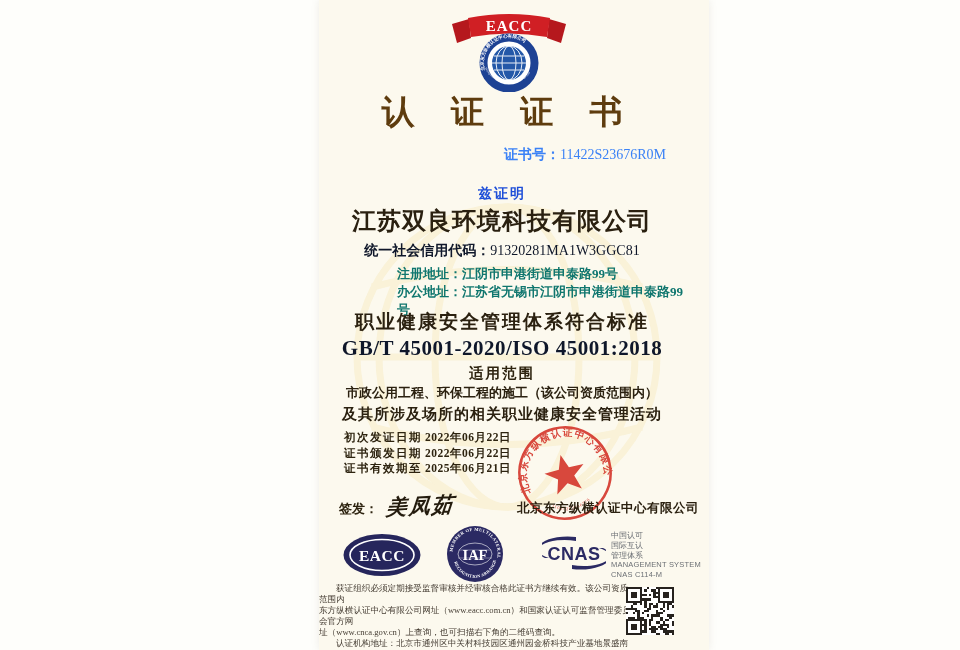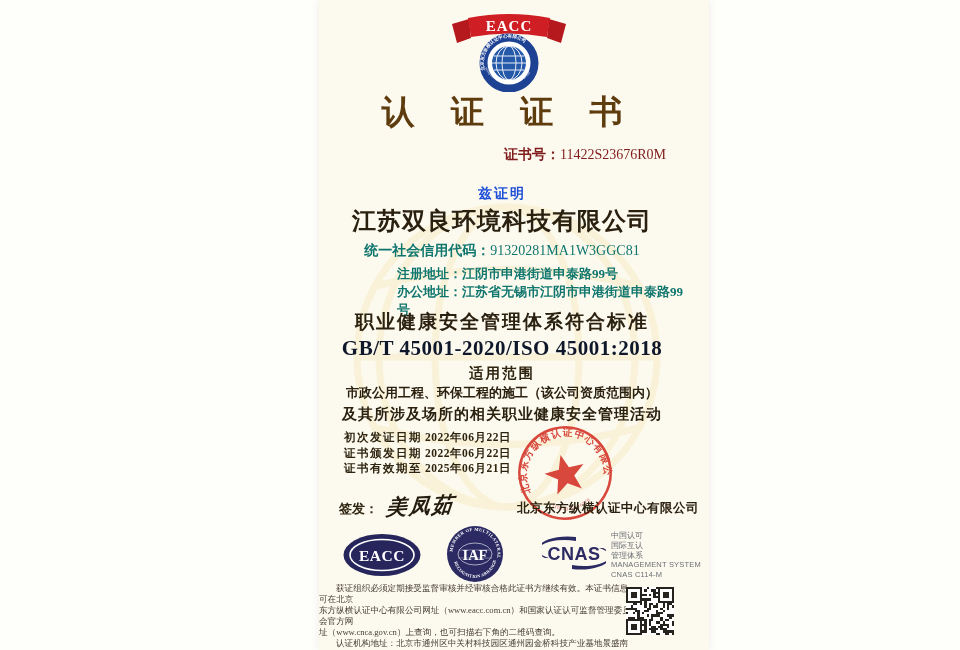--- a/index.html
+++ b/index.html
@@ -9,25 +9,25 @@
   .paper { position:absolute; left:295px; top:0; width:390px; height:650px;
     background:#fcf9ee; box-shadow:0 0 8px rgba(120,110,80,0.12); }
   .content { position:absolute; left:288px; top:0; width:380px; height:650px; }
   .abs { position:absolute; }
   .ctr { left:0; right:0; text-align:center; }
 
   .watermark { position:absolute; left:318px; top:192px; opacity:0.5; pointer-events:none; }
 
   .cert-title { top:90px; font-size:33px; font-weight:bold; letter-spacing:14px;
     color:#5e3c0e; text-indent:14px; }
-  .cert-no { top:146px; right:26px; font-size:14px; color:#7f1d1d; }
+  .cert-no { top:146px; right:26px; font-size:14px; color:#3b82f6; }
   .cert-no .lbl { font-weight:bold; }
   .certify { top:185px; font-size:14px; font-weight:bold; color:#1d4ed8; letter-spacing:2px; }
   .company { top:205px; font-size:24px; font-weight:bold; color:#2a2010; letter-spacing:1px; }
-  .credit { top:242px; font-size:14px; color:#0f766e; }
+  .credit { top:242px; font-size:14px; color:#0f172a; }
   .credit .lbl { font-weight:bold; }
   .addr { left:85px; font-size:13px; font-weight:bold; color:#0f766e; }
   .addr1 { top:265px; } .addr2 { top:283px; }
   .std-title { top:309px; font-size:19px; font-weight:bold; color:#2b2110; letter-spacing:2px; }
   .std-code { top:336px; font-size:21px; color:#0f172a; font-weight:600; letter-spacing:0.5px; }
   .scope-lbl { top:364px; font-size:14.5px; font-weight:bold; color:#2e2410; letter-spacing:2px; }
   .scope1 { top:384px; font-size:13px; font-weight:bold; color:#2b2110; }
   .scope2 { top:405px; font-size:15px; font-weight:bold; color:#2b2110; letter-spacing:1px; }
 
   .dates { top:430px; left:32px; }
@@ -185,21 +185,21 @@
 
     <div class="abs cnas-text">
       <div>中国认可</div>
       <div>国际互认</div>
       <div>管理体系</div>
       <div class="en">MANAGEMENT SYSTEM</div>
       <div class="en">CNAS C114-M</div>
     </div>
 
     <div class="abs fineprint">
-      <div class="indent">获证组织必须定期接受监督审核并经审核合格此证书方继续有效。本证书信息可在北京</div>
+      <div class="indent">获证组织必须定期接受监督审核并经审核合格此证书方继续有效。该公司资质范围内</div>
       <div>东方纵横认证中心有限公司网址（www.eacc.com.cn）和国家认证认可监督管理委员会官方网</div>
       <div>址（www.cnca.gov.cn）上查询，也可扫描右下角的二维码查询。</div>
       <div class="indent">认证机构地址：北京市通州区中关村科技园区通州园金桥科技产业基地景盛南四街15号</div>
 
     </div>
 
     <div class="abs qr">
       <svg viewBox="0 0 21 21">
           <rect x="0" y="0" width="1" height="1"></rect>
           <rect x="1" y="0" width="1" height="1"></rect>

